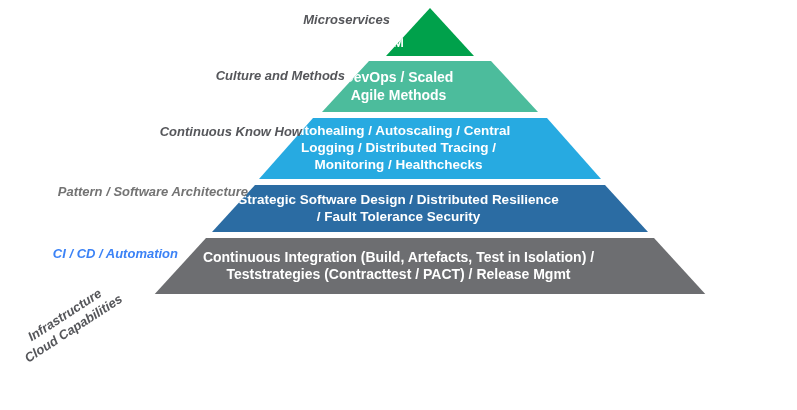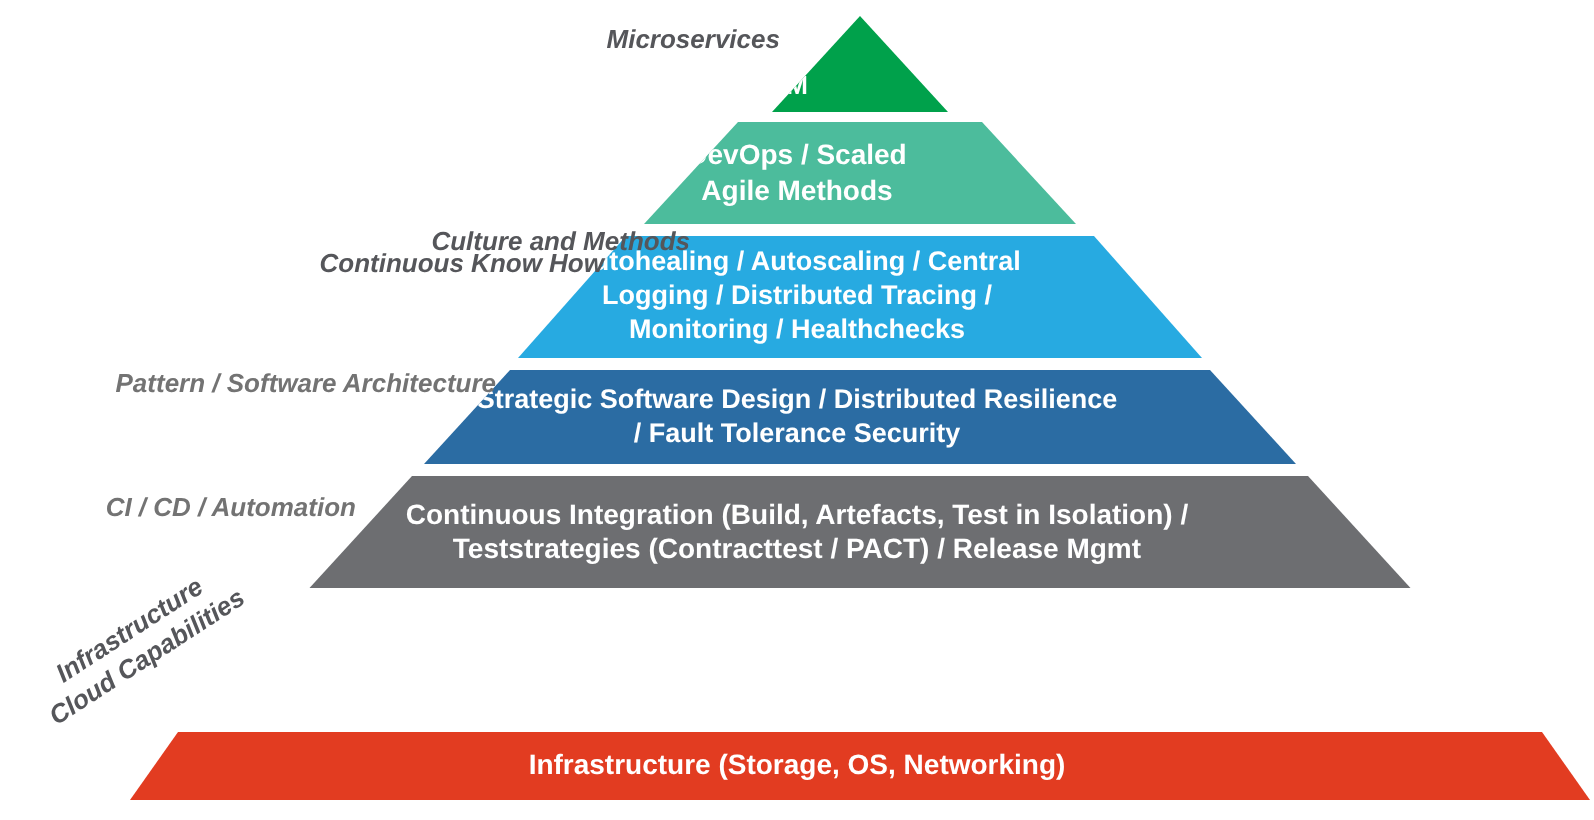--- a/index.html
+++ b/index.html
@@ -34,21 +34,21 @@
   .l7 { top: 366px; height: 34px; clip-path: polygon(89px 0px, 771px 0px, 795px 34px, 65px 34px); font-size: 14px; }
   .side-label {
     position: absolute;
     font-weight: bold;
     font-style: italic;
     font-size: 13px;
     white-space: nowrap;
     line-height: 1.2;
   }
   .sl1 { top: 12px;  right: 407px; }
-  .sl2 { top: 68px;  right: 452px; margin-top: 45px; }
+  .sl2 { top: 68px;  right: 452px; }
   .sl3 { top: 124px; right: 495px; }
   .sl4 { top: 184px; right: 549px; }
   .sl5 { top: 246px; right: 619px; }
   .sl6 {
     top: 306px;
     left: -6px;
     width: 150px;
     transform: rotate(-33deg);
     text-align: center;
     white-space: pre-line;
@@ -68,28 +68,27 @@
 Logging / Distributed Tracing /
 Monitoring / Healthchecks</div>
 
   <div class="layer l4" style="background-color: rgb(43, 108, 163);">Strategic Software Design / Distributed Resilience
 / Fault Tolerance Security</div>
 
   <div class="layer l5" style="background-color: rgb(109, 110, 113);">Continuous Integration (Build, Artefacts, Test in Isolation) /
 Teststrategies (Contracttest / PACT) /  Release Mgmt</div>
 
 
-  <div class="layer l7" style="background-color: rgb(226, 60, 33);">Infrastructure (Storage, OS, Networking)</div>
 
   <div class="side-label sl1" style="color: rgb(85, 86, 90);">Microservices</div>
 
   <div class="side-label sl2" style="color: rgb(85, 86, 90);">Culture and Methods</div>
 
   <div class="side-label sl3" style="color: rgb(85, 86, 90);">Continuous Know How</div>
 
   <div class="side-label sl4" style="color: #737373;">Pattern / Software Architecture</div>
 
-  <div class="side-label sl5" style="color: #737373;">CI / CD / Automation</div>
+  <div class="side-label sl5" style="color: #3b82f6;">CI / CD / Automation</div>
 
   <div class="side-label sl6" style="color: rgb(85, 86, 90);">Infrastructure
 Cloud Capabilities</div>
 
 </div>
 
 </body></html>

